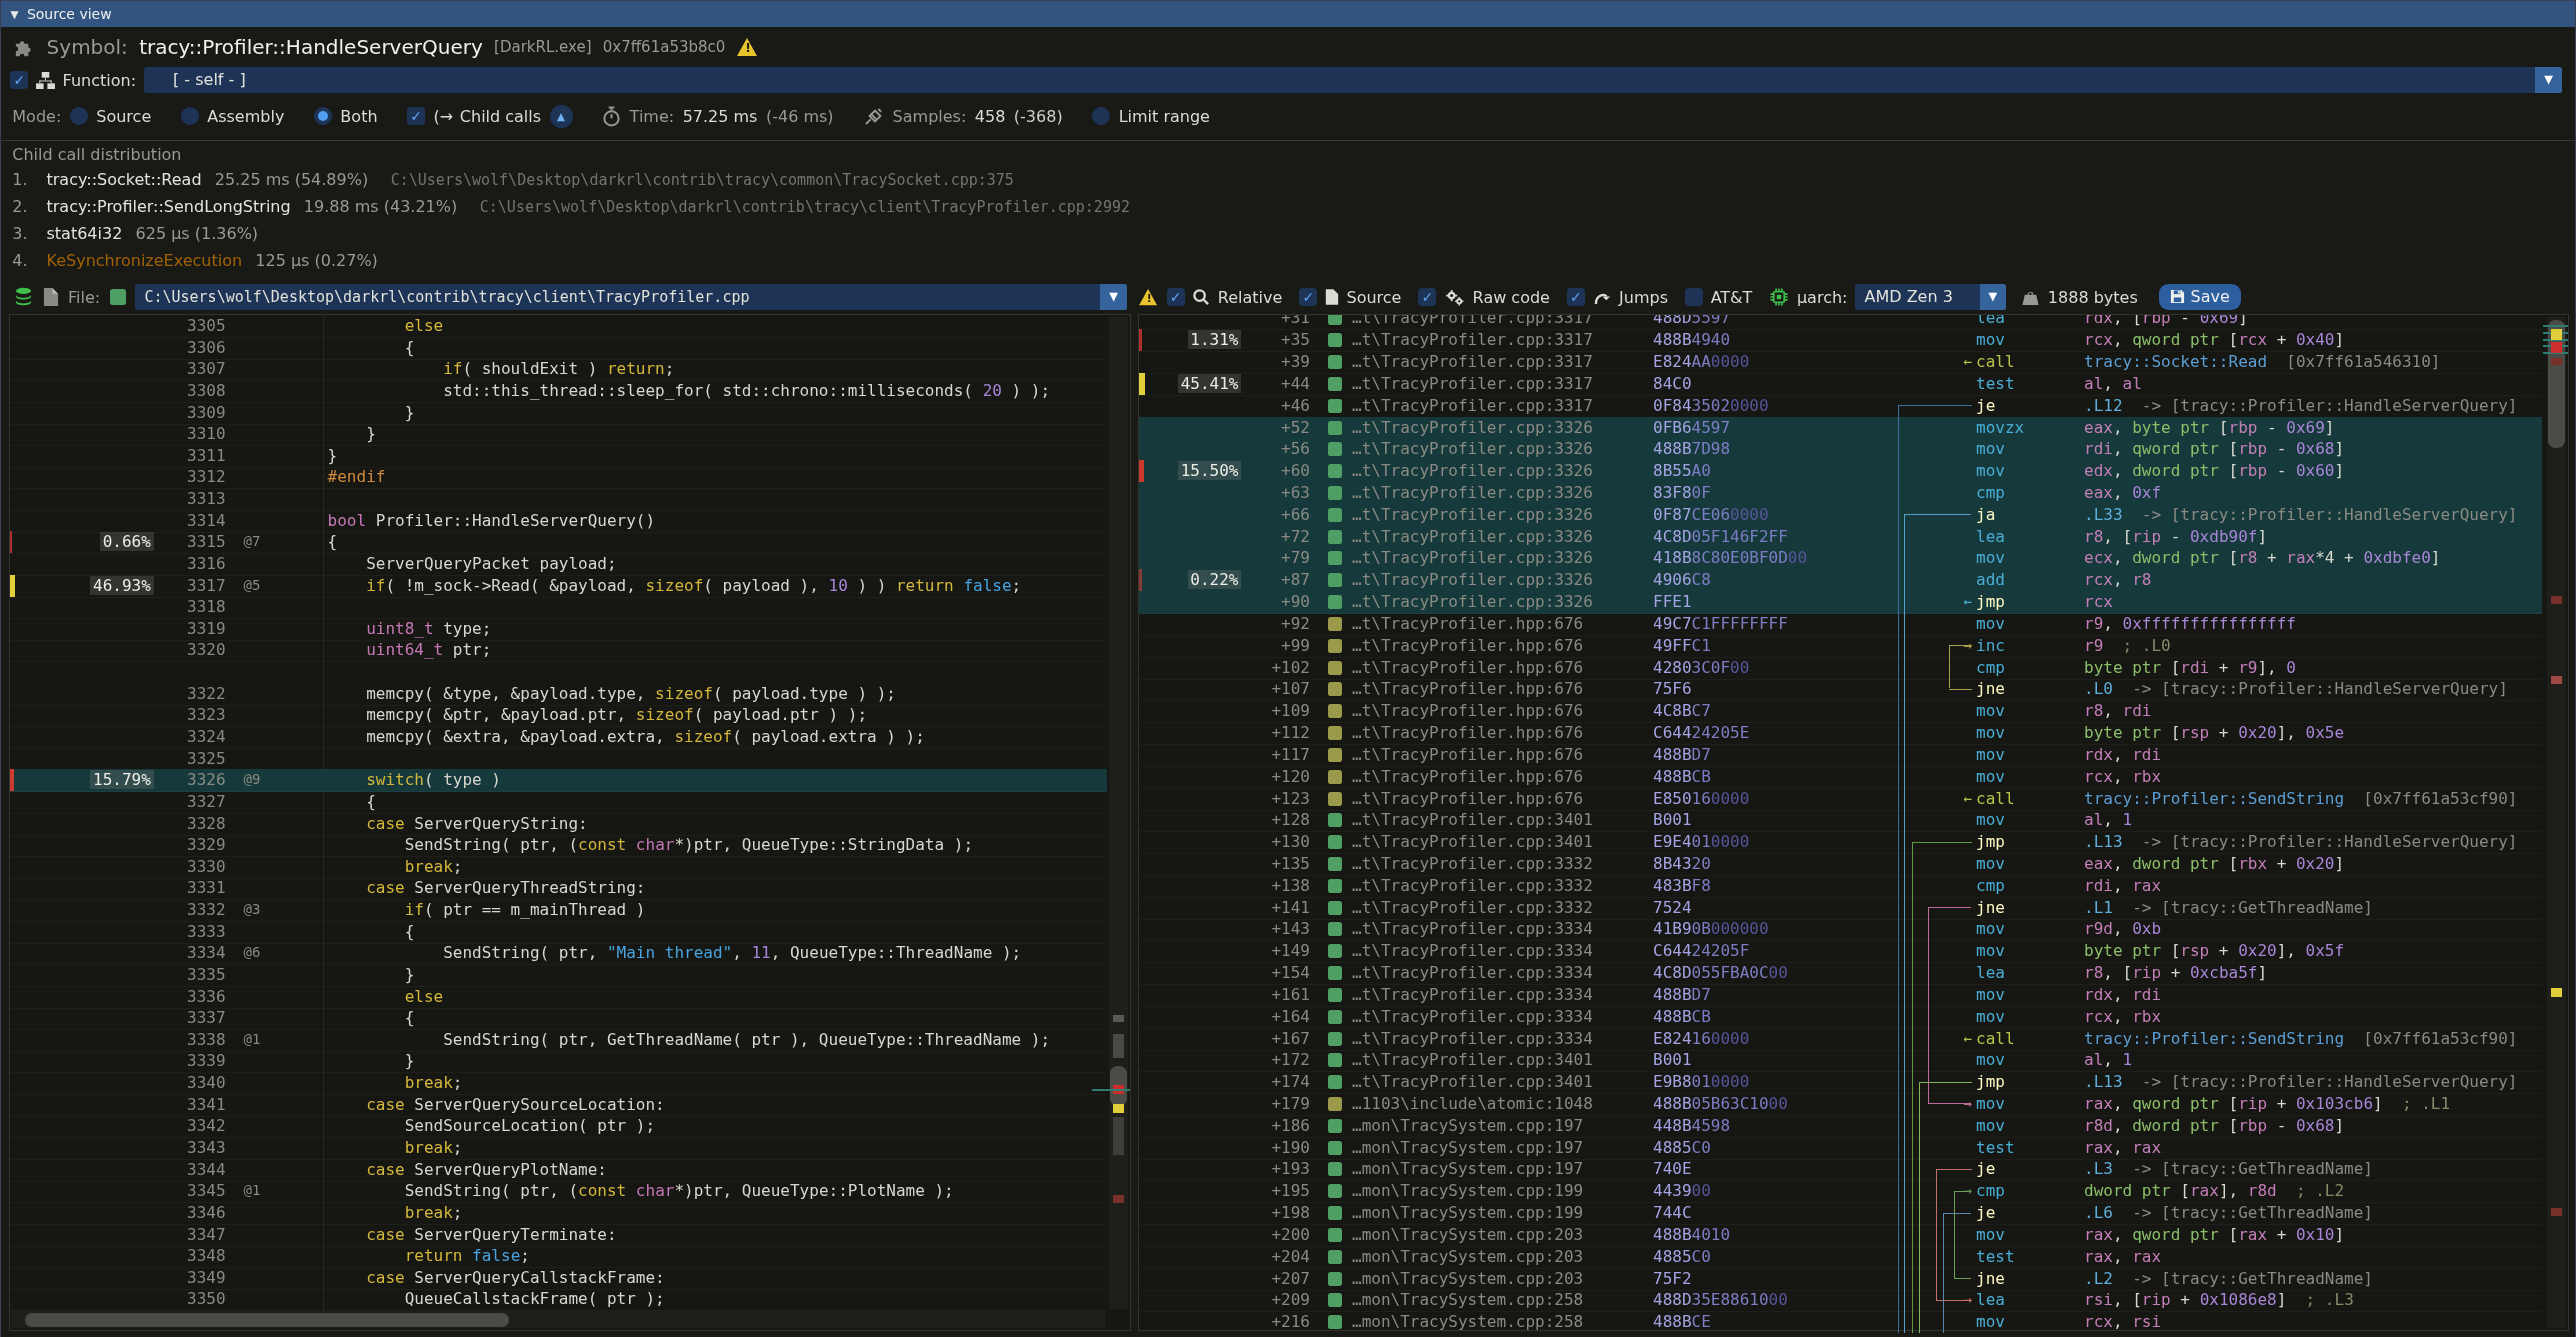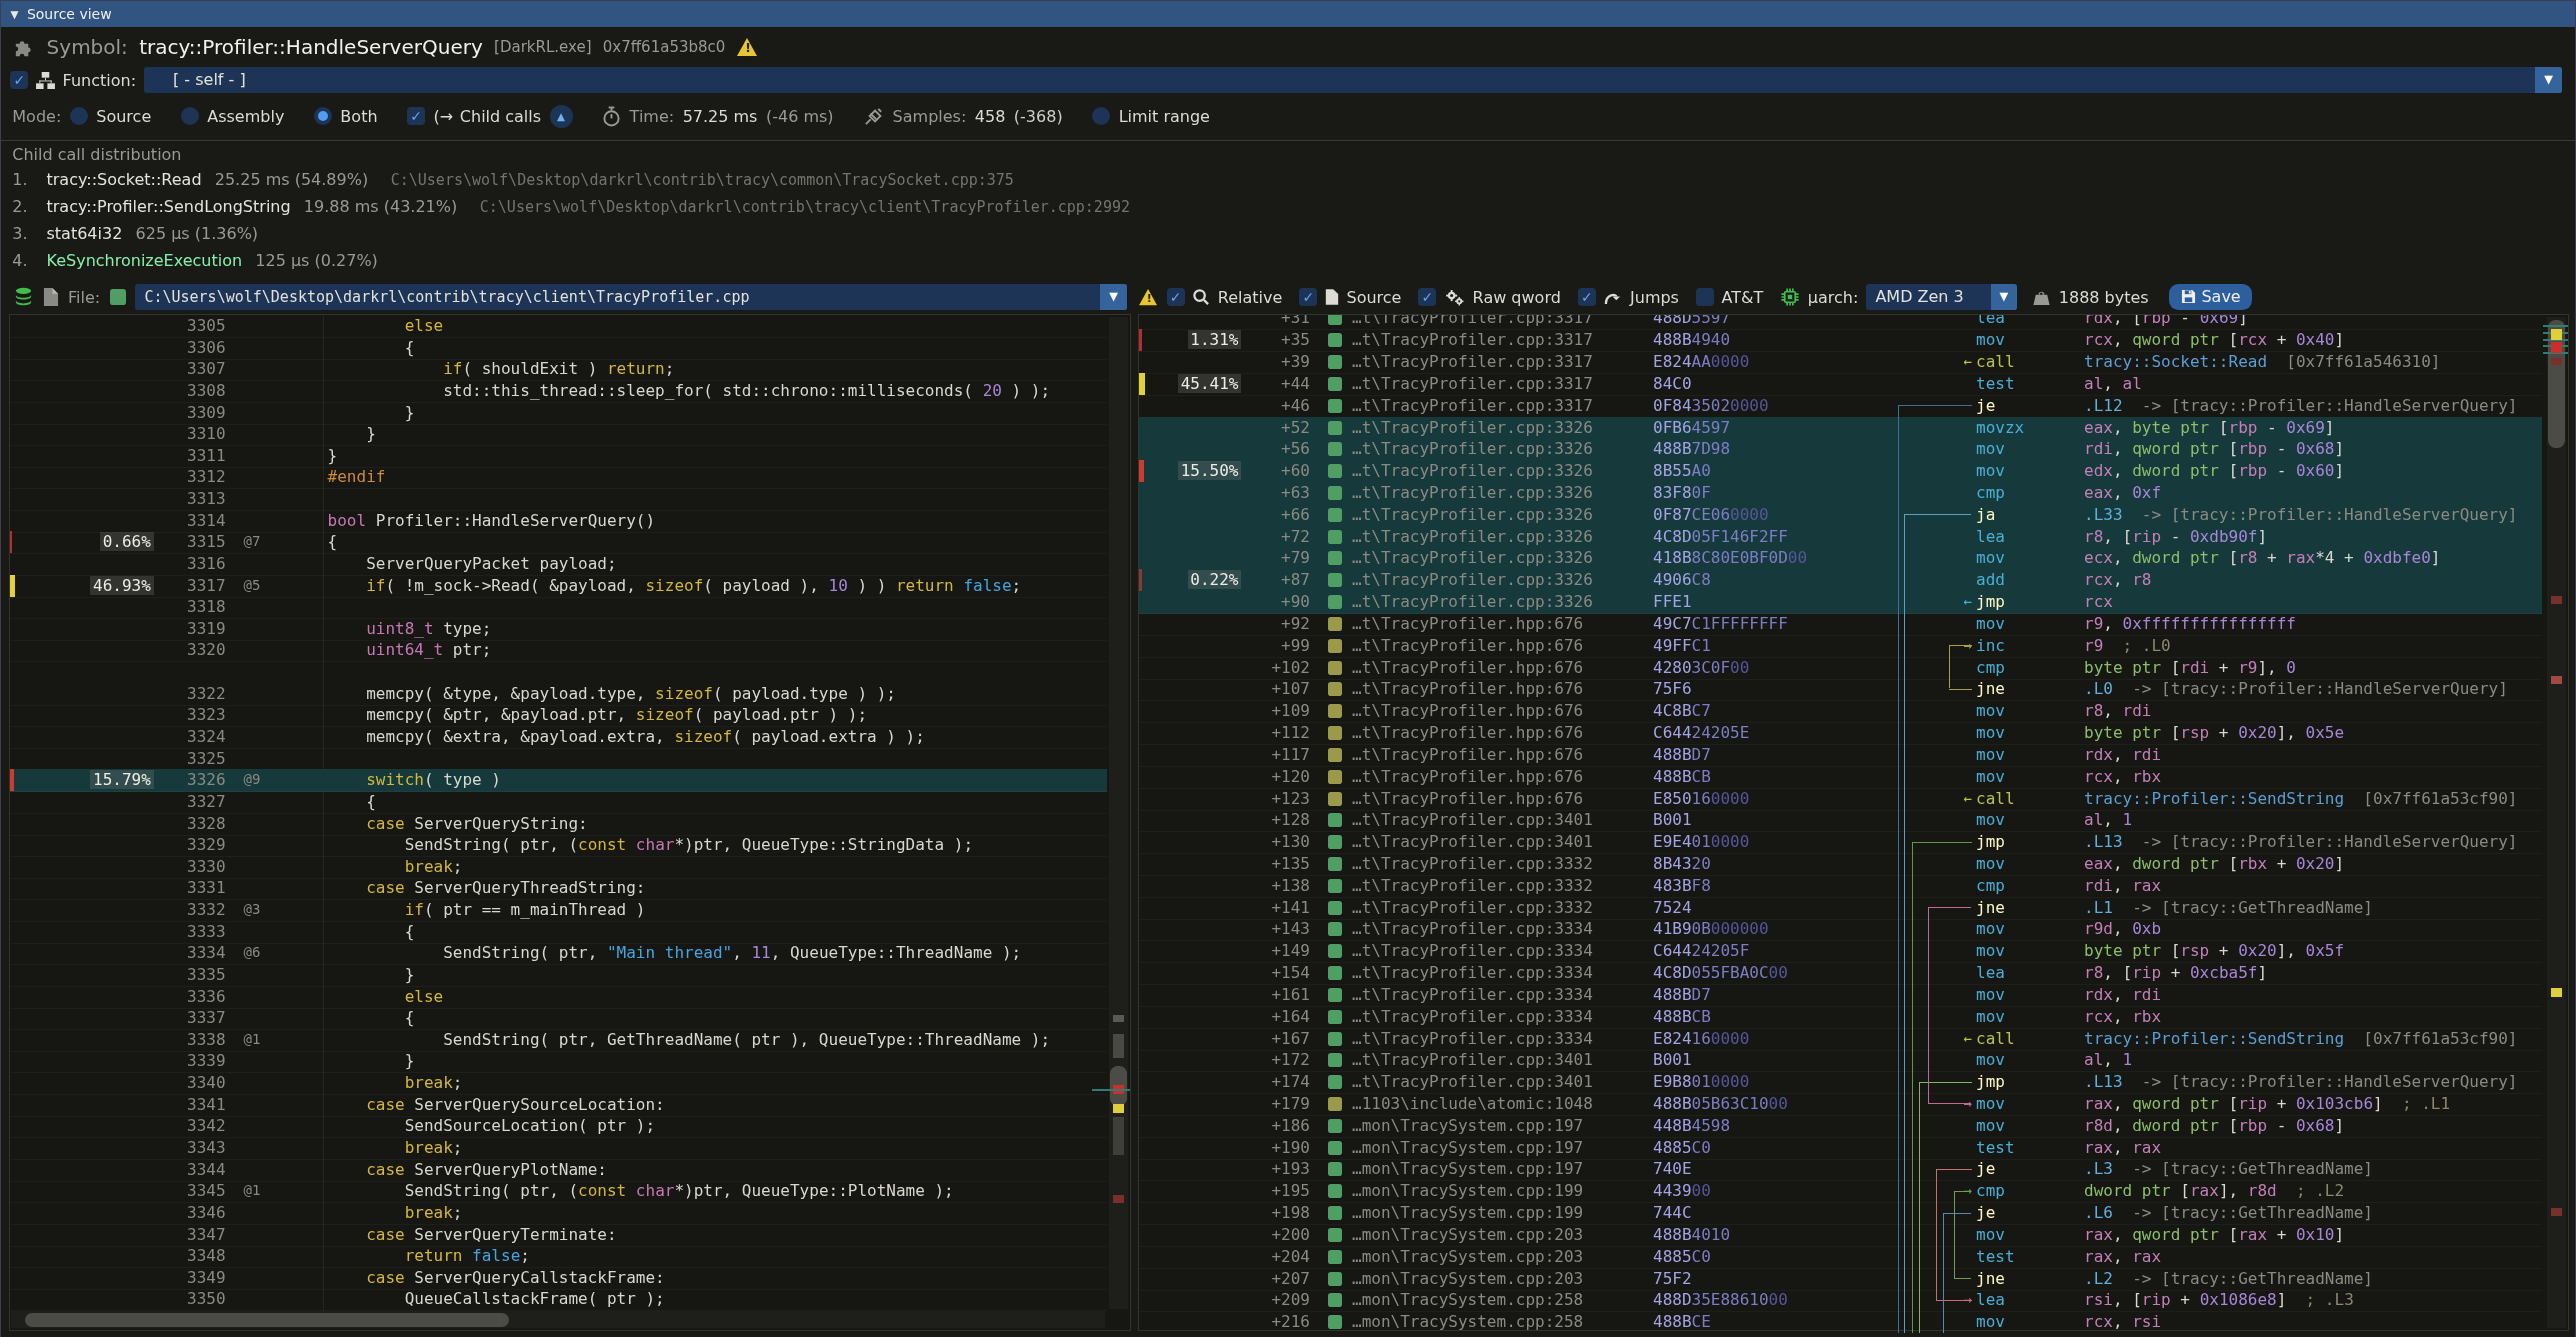--- a/index.html
+++ b/index.html
@@ -205,21 +205,21 @@
           <span class="ctime">19.88 ms (43.21%)</span>
           <span class="cpath mono">C:\Users\wolf\Desktop\darkrl\contrib\tracy\client\TracyProfiler.cpp:2992</span>
         </div>
         <div class="citem">
           <span class="cidx">3.</span>
           <span class="cname" style="color: rgb(228, 228, 220);">stat64i32</span>
           <span class="ctime">625 μs (1.36%)</span>
         </div>
         <div class="citem">
           <span class="cidx">4.</span>
-          <span class="cname" style="color: #86efac;">KeSynchronizeExecution</span>
+          <span class="cname" style="color: #a16207;">KeSynchronizeExecution</span>
           <span class="ctime">125 μs (0.27%)</span>
         </div>
       </div>
   </div>
 
   <div class="pane" id="pane-left">
     <div class="pane-header">
       <span class="icn" style="margin-left:5.7px;">
         <svg width="19" height="21" viewBox="0 0 20 22">
             <g fill="#3fbf4a">
@@ -492,21 +492,21 @@
               <rect x="11.4" y="7" width="2.4" height="2"></rect>
               <circle cx="16" cy="14" r="3.2"></circle>
               <circle cx="16" cy="14" r="1.2" fill="#191916"></circle>
               <rect x="15.2" y="9.6" width="1.6" height="2"></rect>
               <rect x="15.2" y="16.4" width="1.6" height="2"></rect>
               <rect x="11.6" y="13.2" width="2" height="1.6"></rect>
               <rect x="18.4" y="13.2" width="2" height="1.6"></rect>
             </g>
           </svg>
       </span>
-      <span style="margin-right:9.4px;">Raw qword</span>
+      <span style="margin-right:9.4px;">Raw code</span>
       <span class="cb">✓</span>
       <span class="icn">
         <svg width="19" height="17" viewBox="0 0 20 18">
             <path d="M3 16 C3 5 14 5 14 8" stroke="#dcdcd4" stroke-width="2.4" fill="none"></path>
             <path d="M14 12l4-4h-8z" fill="#dcdcd4"></path>
           </svg>
       </span>
       <span style="margin-right:9.4px;">Jumps</span>
       <span class="cb off">✓</span>
       <span style="margin-right:9.4px;">AT&amp;T</span>

